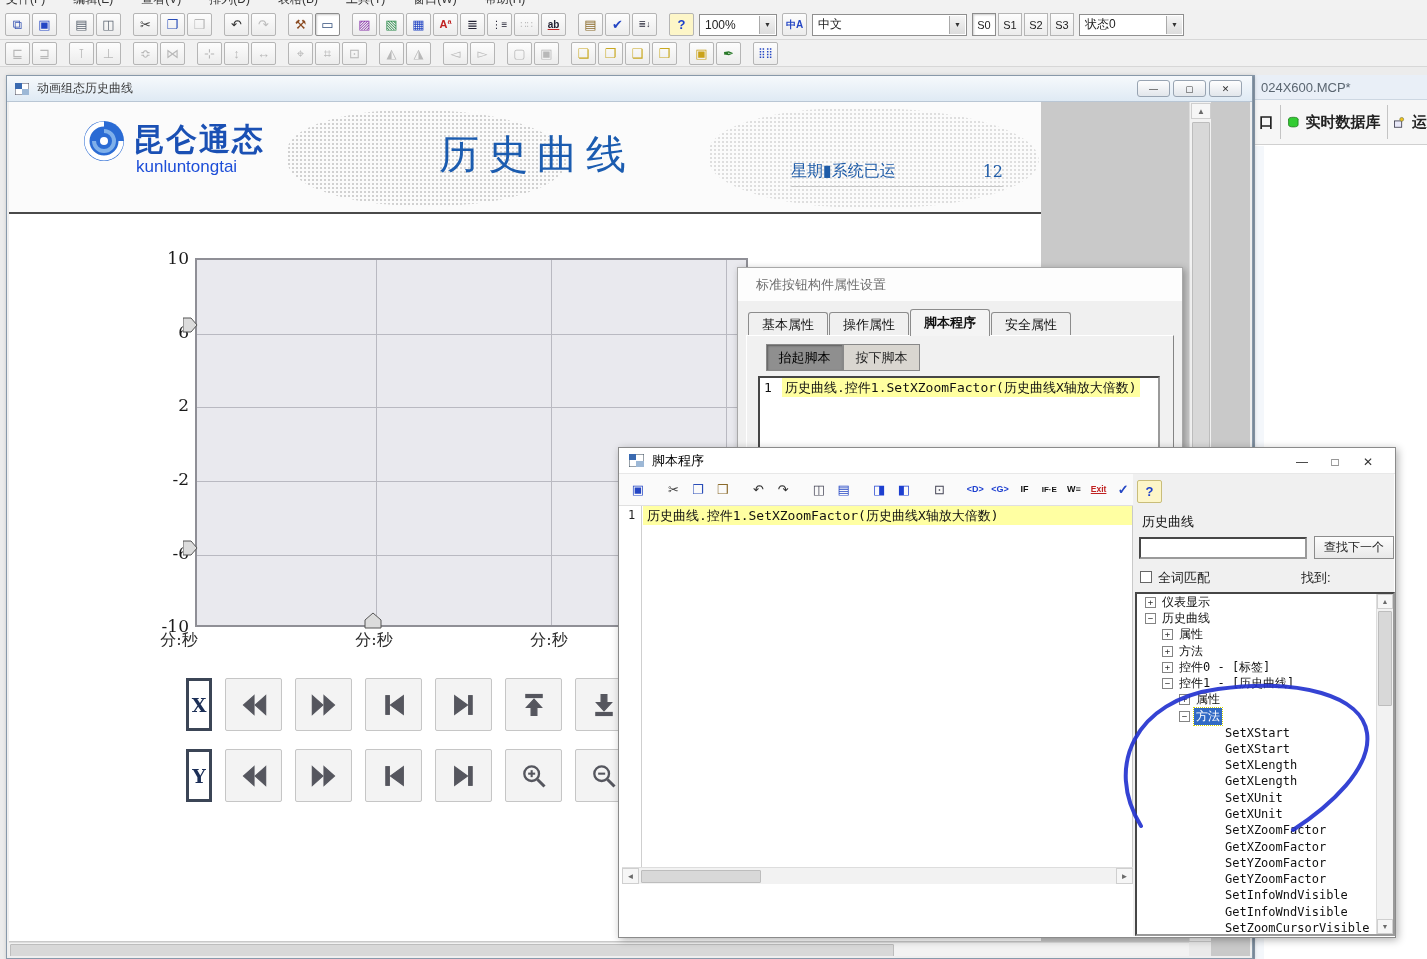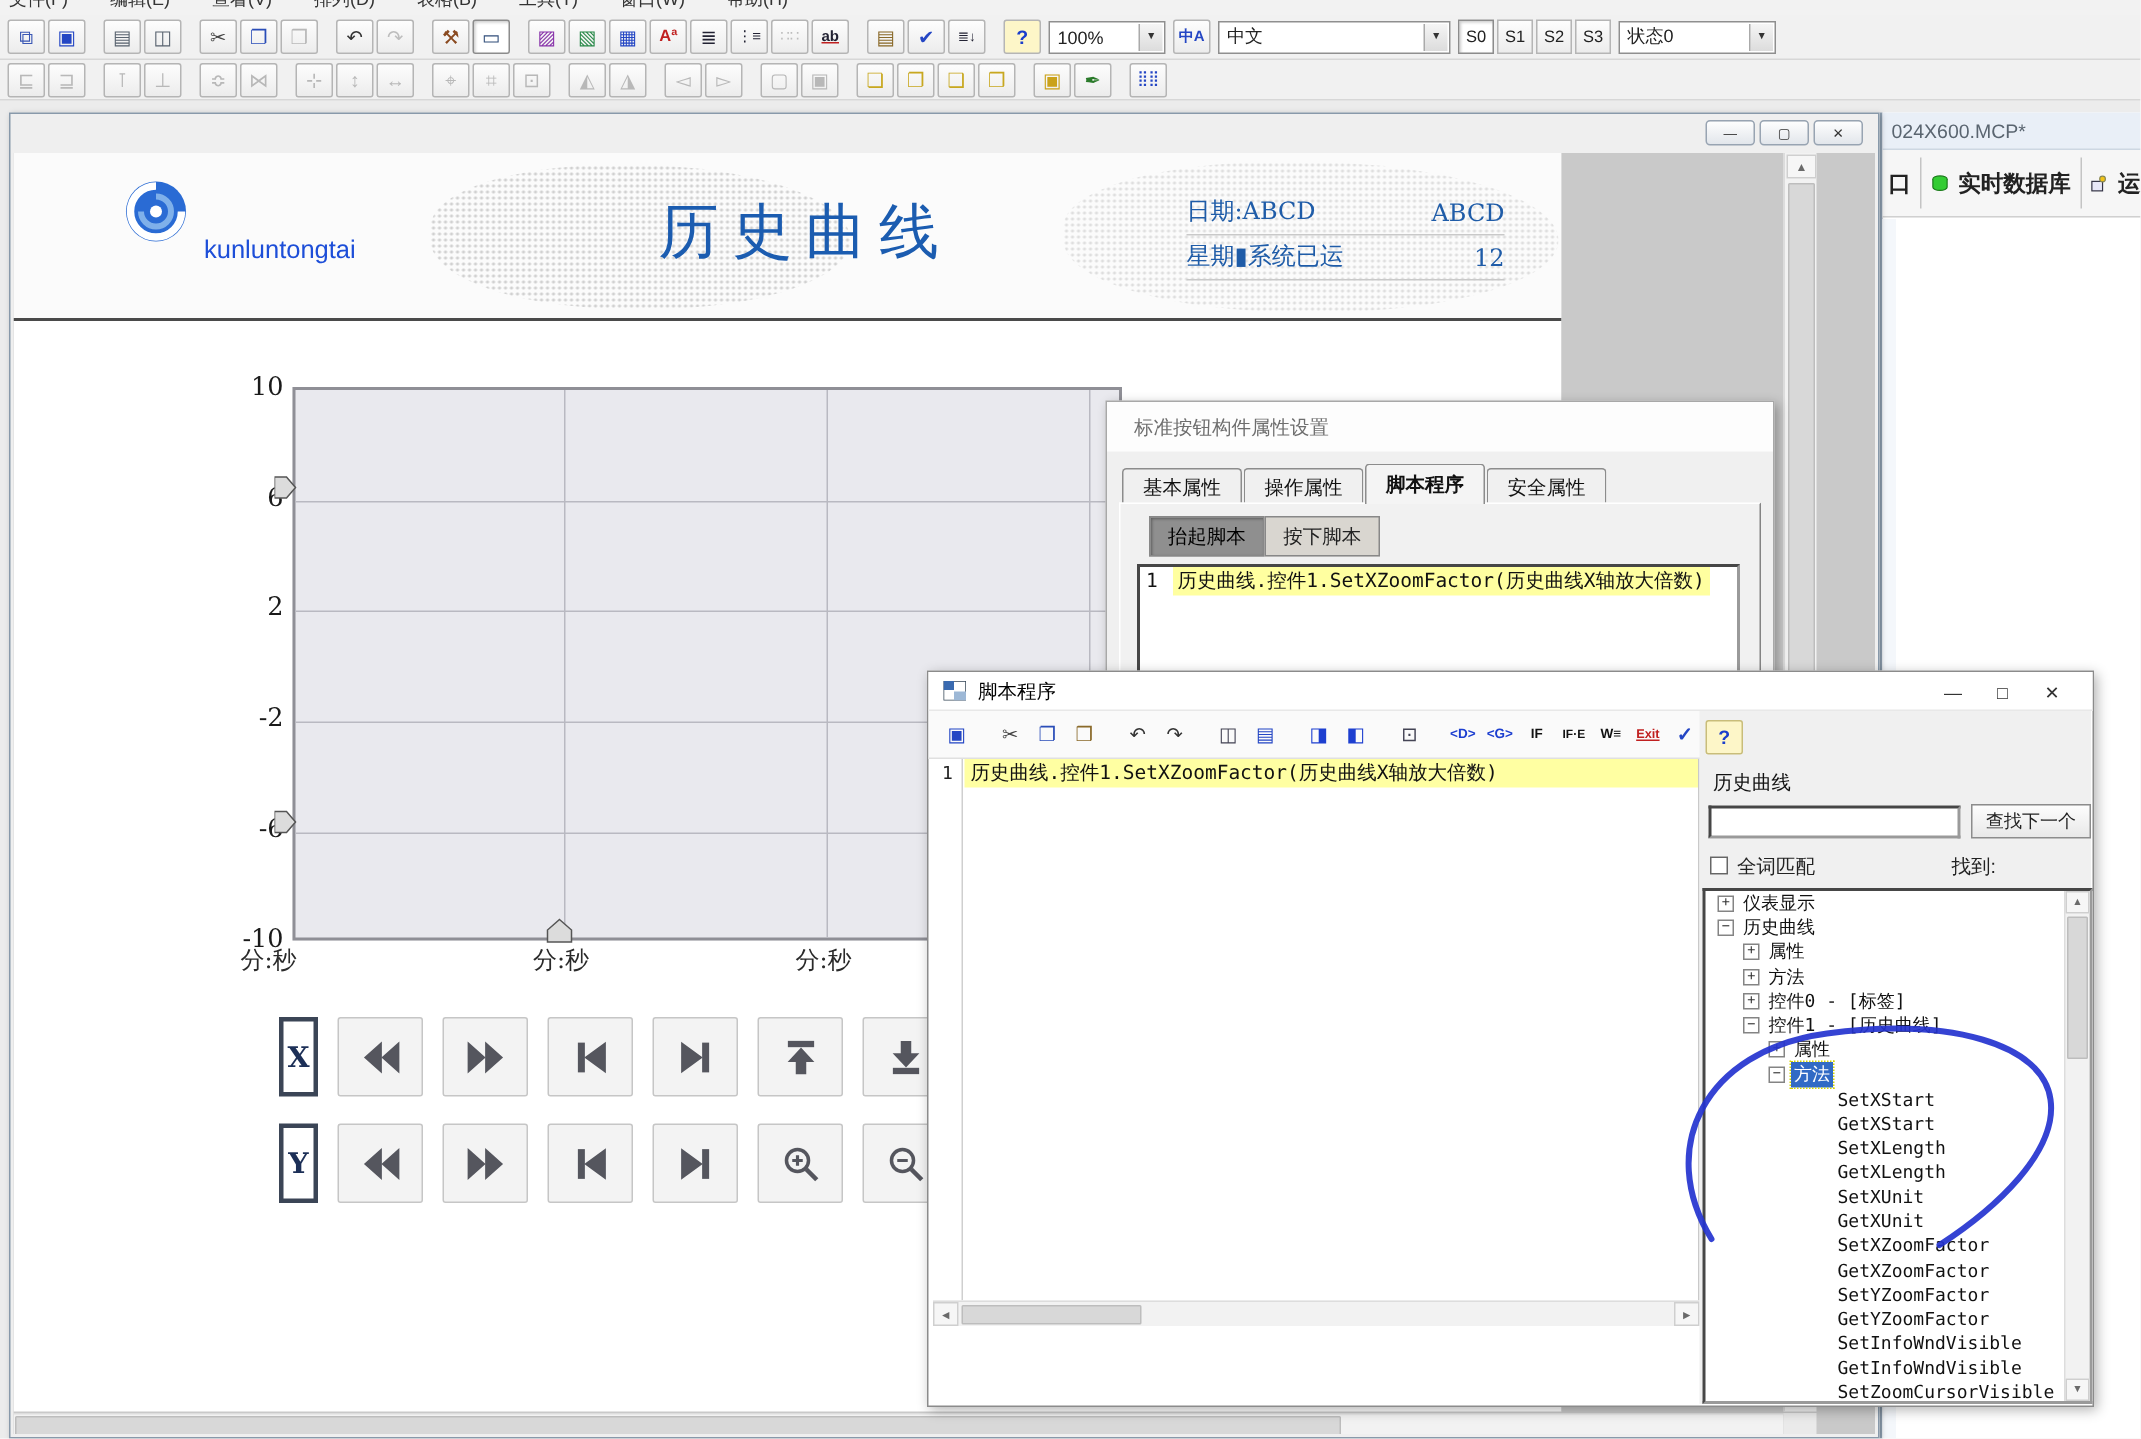--- a/index.html
+++ b/index.html
@@ -346,44 +346,49 @@
     <svg class="dbicon" viewBox="0 0 16 16">
         <rect x="2" y="6" width="9" height="8" fill="#e8e8f8" stroke="#334"></rect>
         <circle cx="11" cy="4" r="2.4" fill="#f2c318" stroke="#885"></circle>
       </svg>
     <span>运</span>
   </div>
   <div class="bgbody"></div>
 </div>
 
 <div id="curve-window" class="abs">
+  <div class="titlebar">
+    <svg width="14" height="12" viewBox="0 0 14 12">
+        <rect x="0" y="0" width="14" height="12" fill="#fff" stroke="#445"></rect>
+        <rect x="0" y="0" width="7" height="6" fill="#3a6ab0"></rect>
+        <rect x="7" y="6" width="7" height="6" fill="#9db8d6"></rect>
+      </svg>
+    <span>动画组态历史曲线</span>
+  </div>
   <div class="winbtns" style="right:10px">
     <span class="winbtn">—</span>
     <span class="winbtn">▢</span>
     <span class="winbtn">✕</span>
   </div>
 
   <div class="client">
 
     <div id="canvas">
       <div id="hmi-header">
         <div class="mapdots abs" style="left:278px;top:8px;width:280px;height:96px"></div>
         <div class="mapdots abs" style="left:700px;top:6px;width:330px;height:100px;opacity:.5"></div>
         <svg class="abs" style="left:72px;top:16px" width="46" height="46" viewBox="0 0 46 46">
           <circle cx="23" cy="23" r="20" fill="#2a6bd4"></circle>
           <path d="M23 6 A 17 17 0 1 0 40 23" fill="none" stroke="#fff" stroke-width="5"></path>
           <path d="M23 13 A 10 10 0 1 1 13 23" fill="none" stroke="#7fb0ea" stroke-width="4"></path>
           <circle cx="23" cy="23" r="4" fill="#fff"></circle>
         </svg>
+        <span class="abs" id="brand-cn">昆仑通态</span>
         <span class="abs" id="brand-en">kunluntongtai</span>
         <span class="abs" id="page-title">历史曲线</span>
-        <div class="inforow abs" style="top:25px">
-          <span>日期:ABCD</span>
-          <span>ABCD</span>
-        </div>
         <div class="inforow abs" style="top:55px">
           <span>星期▮系统已运</span>
           <span>12</span>
         </div>
       </div>
 
       
       <div id="plot" class="abs">
         <div class="gridh" style="top:74px"></div>
         <div class="gridh" style="top:147px"></div>

